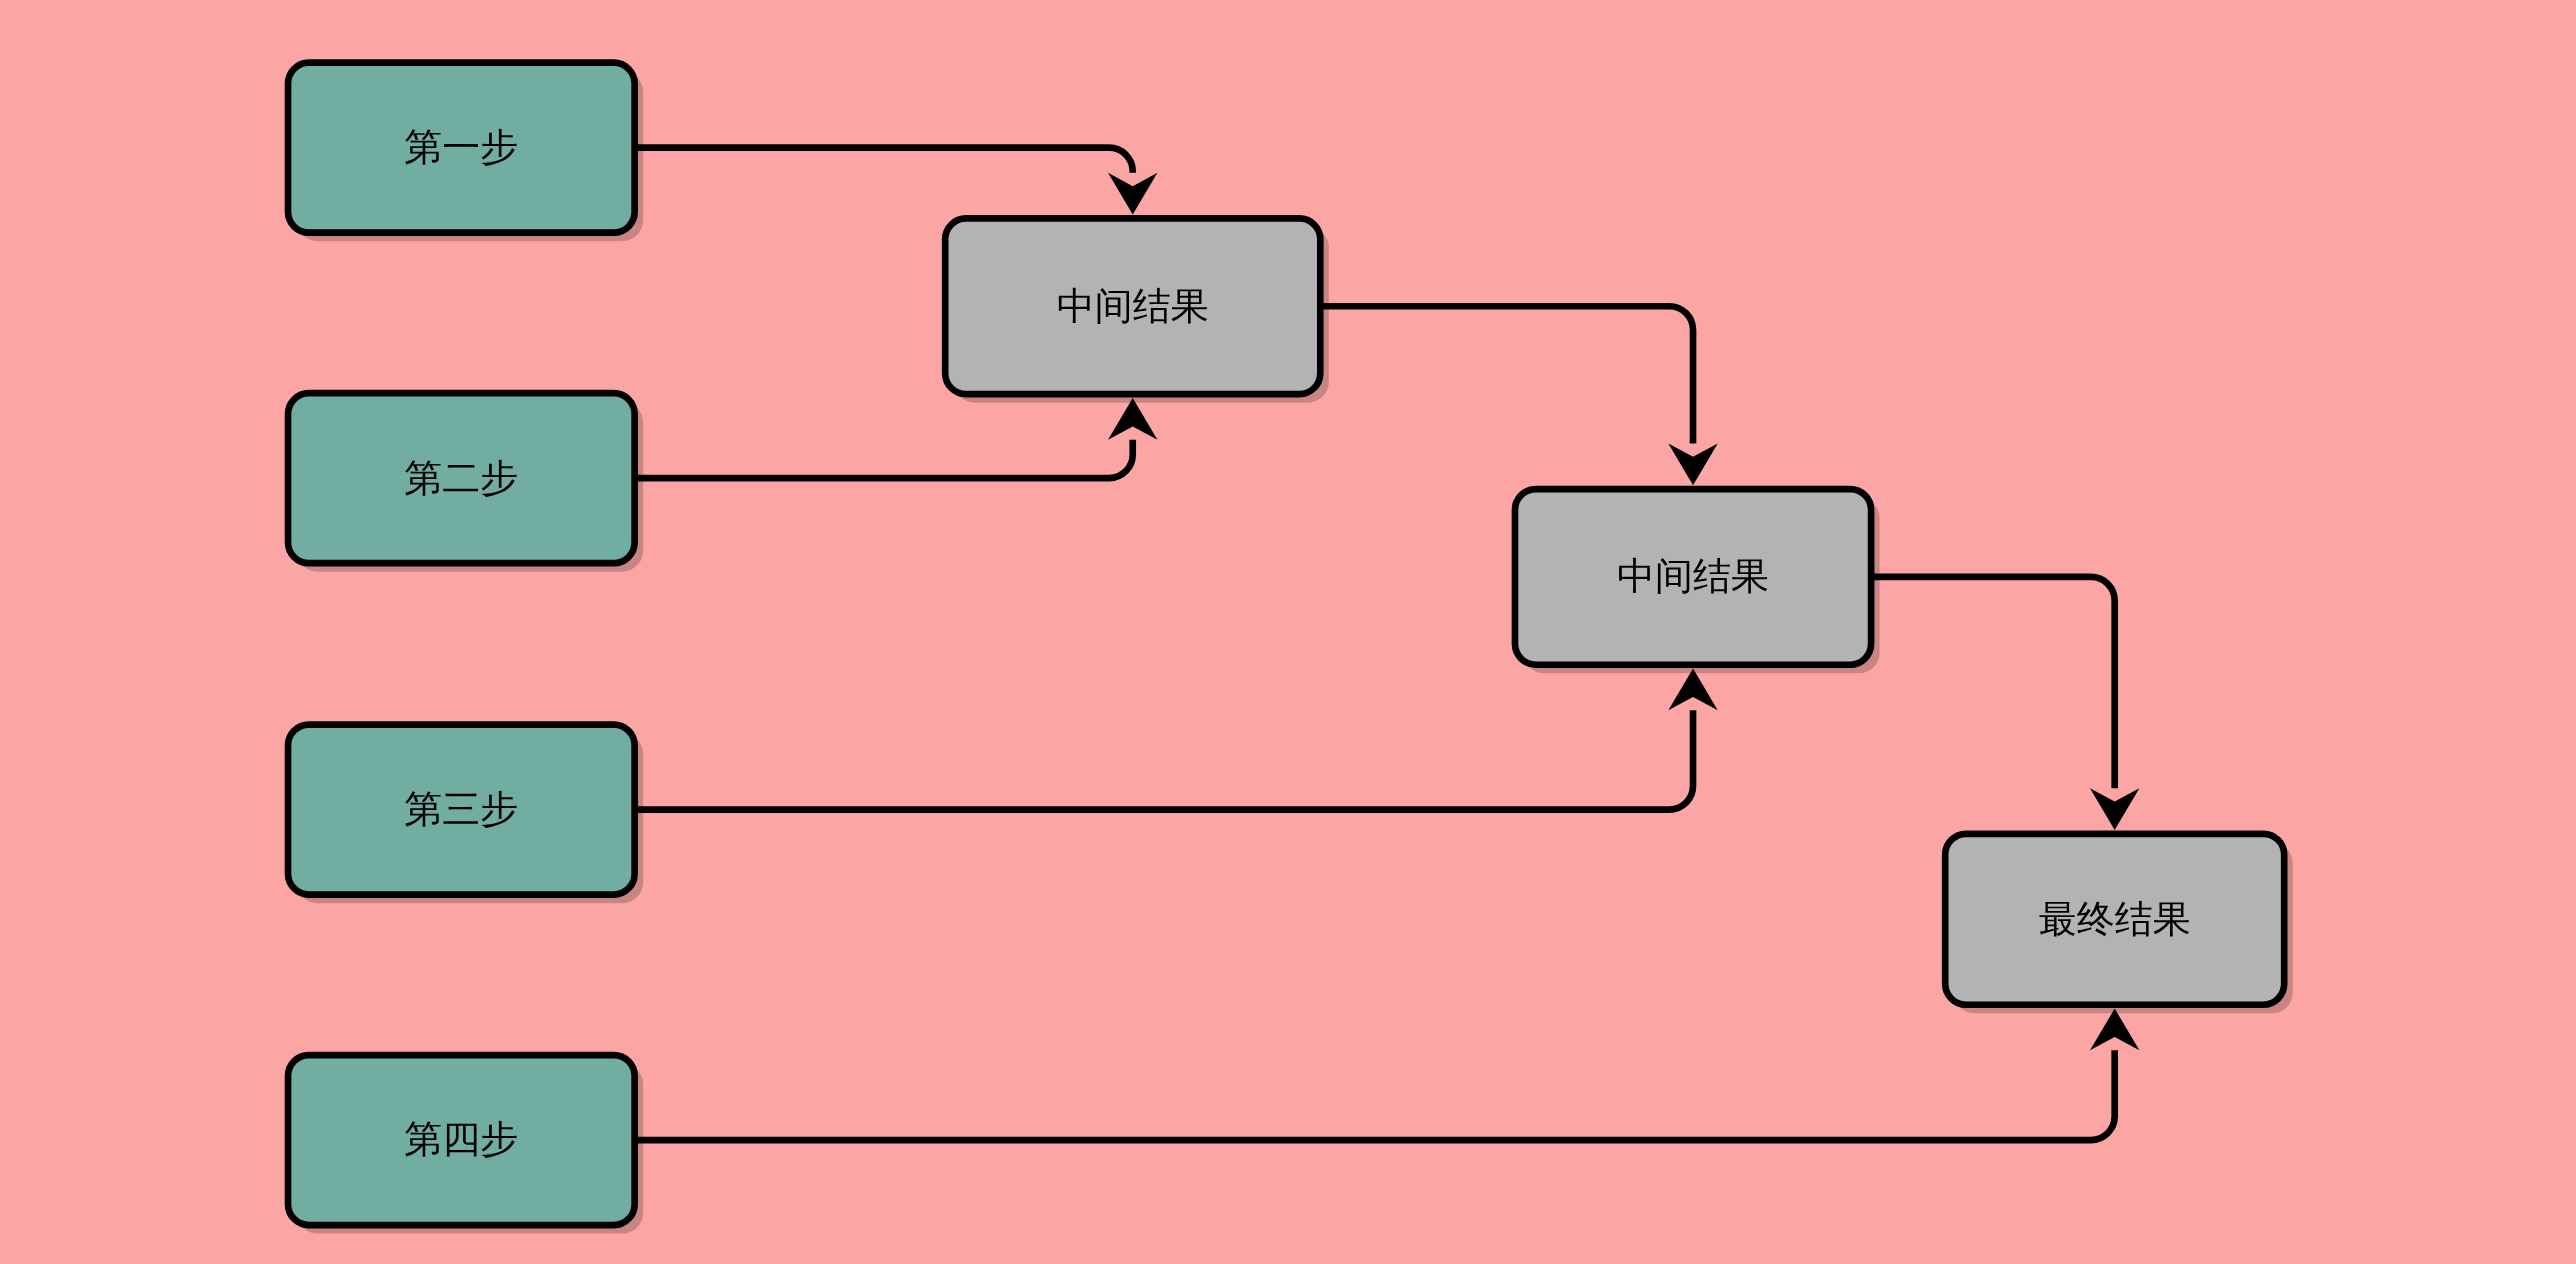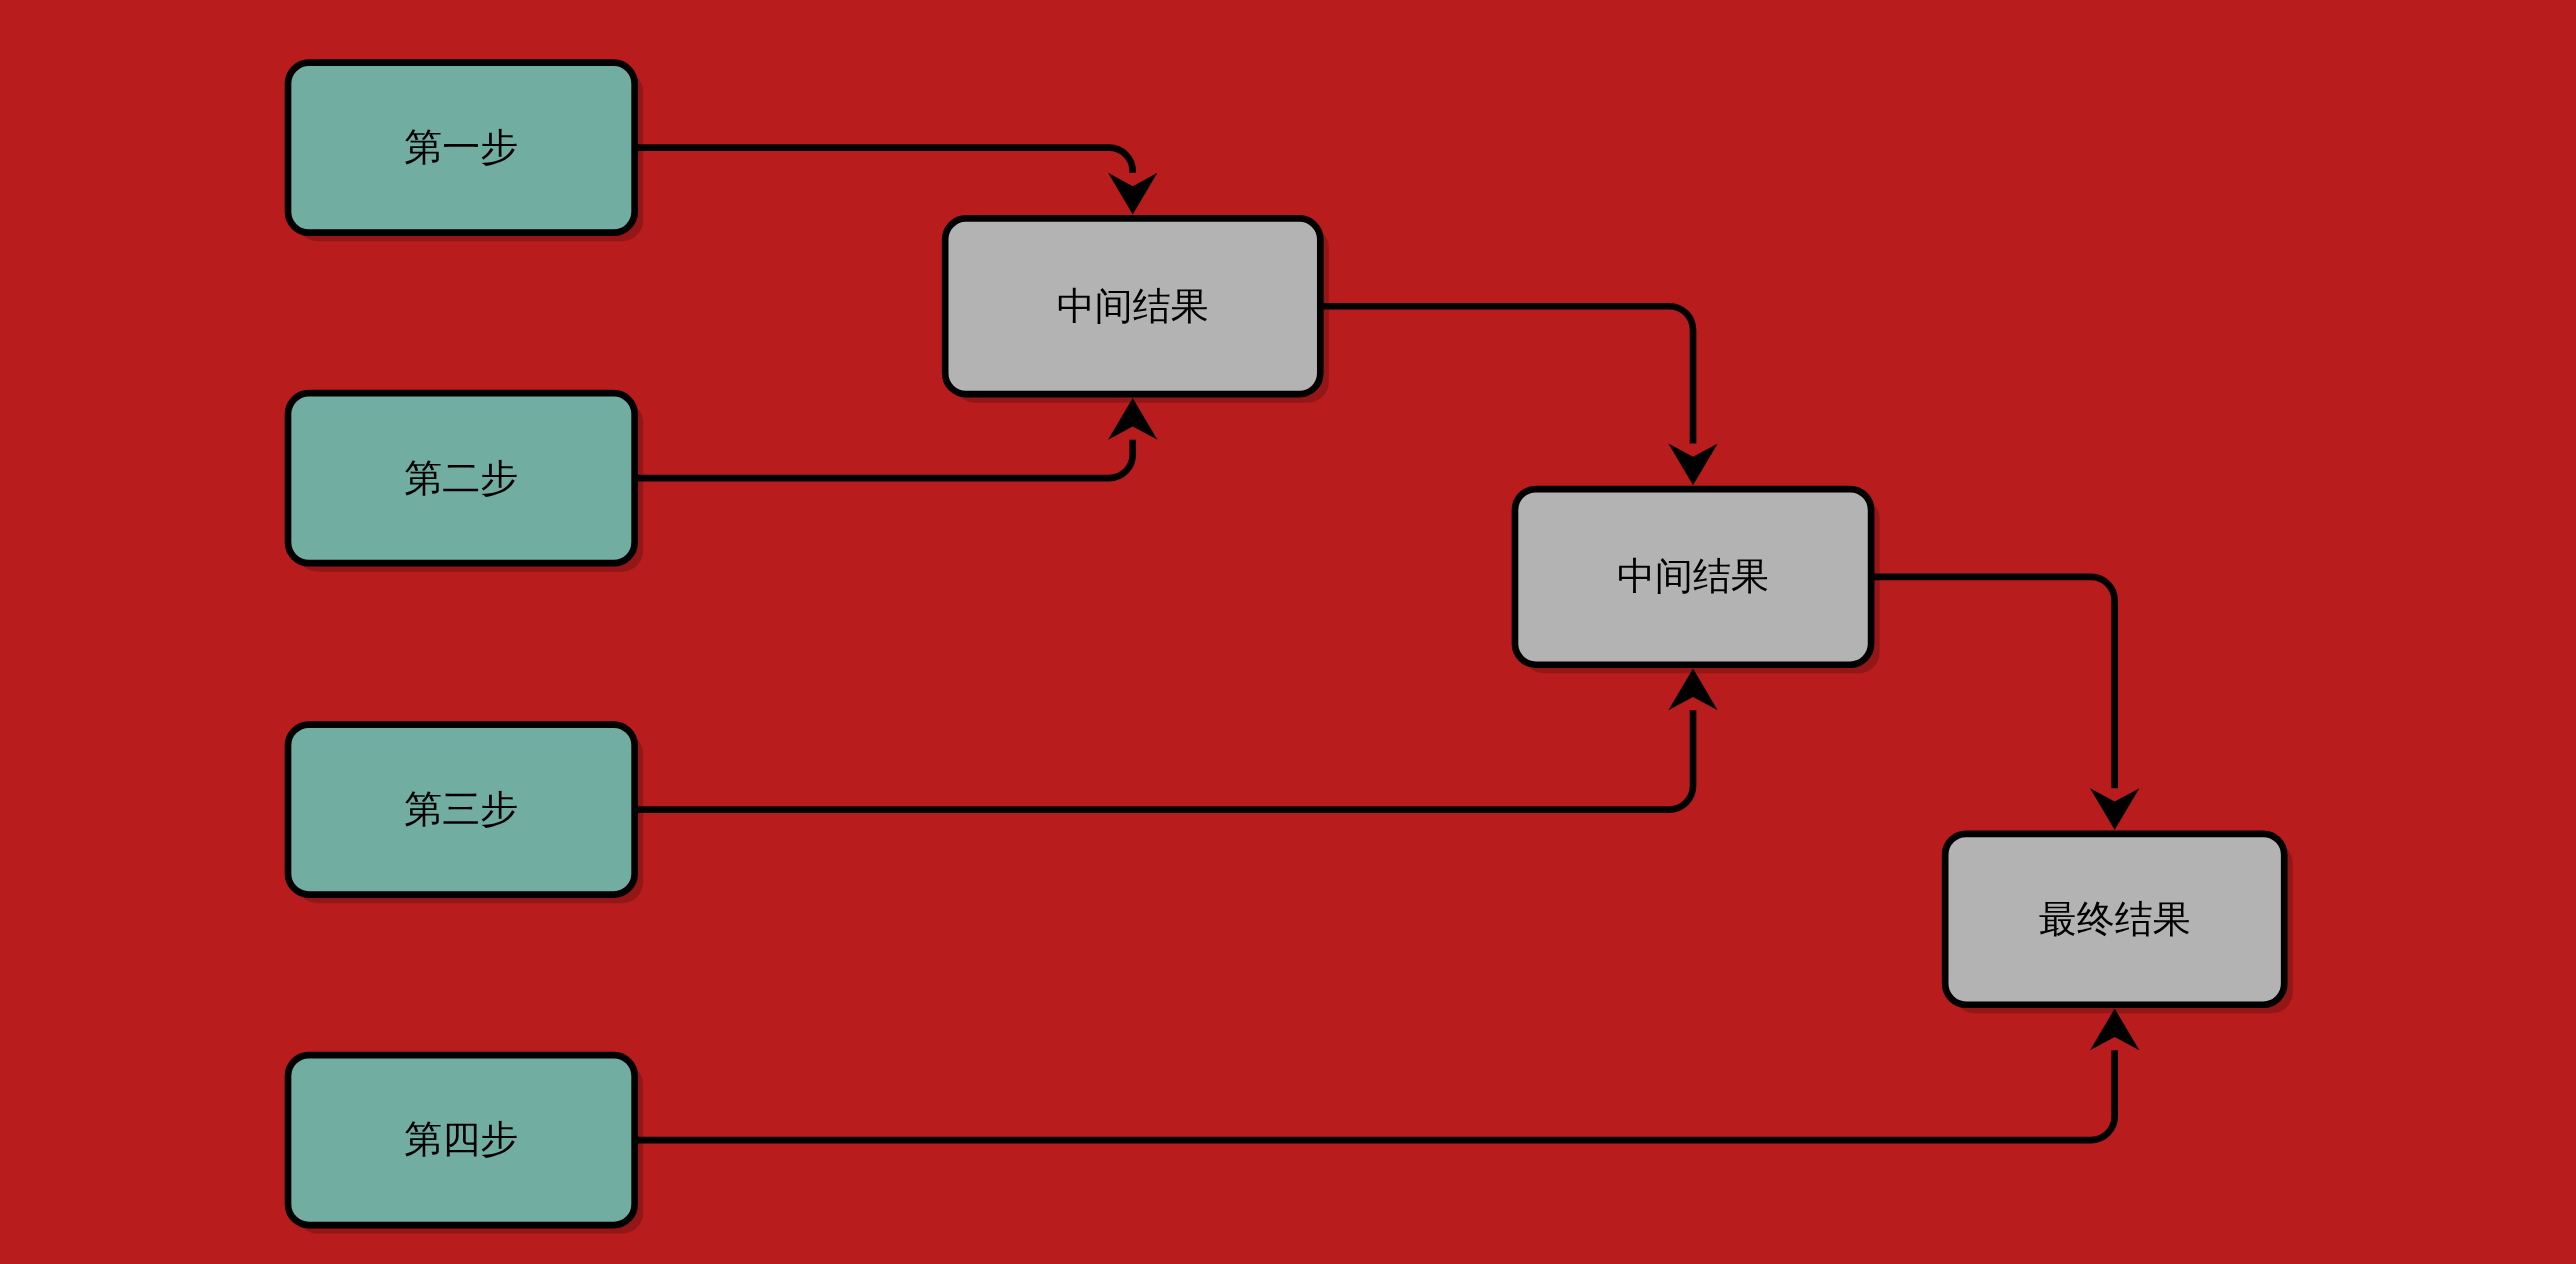--- a/index.html
+++ b/index.html
@@ -7,21 +7,21 @@
     padding: 0;
     background: #ffffff;
   }
   body {
     font-family: "DejaVu Sans", "Liberation Sans", sans-serif;
   }
   #canvas {
     position: relative;
     width: 2576px;
     height: 1264px;
-    background: #b91c1c;
+    background: #fca5a5;
     overflow: hidden;
   }
   #flow-svg {
     position: absolute;
     left: 0;
     top: 0;
     width: 2576px;
     height: 1264px;
   }
   .node-label {

